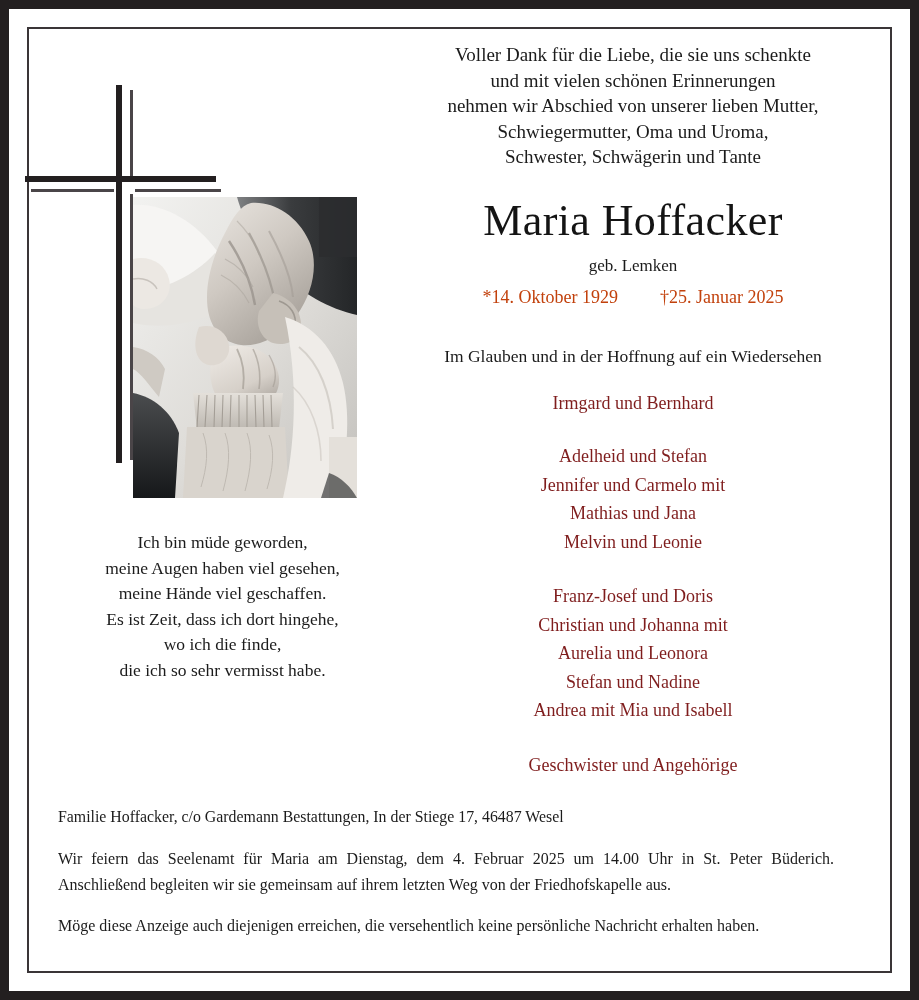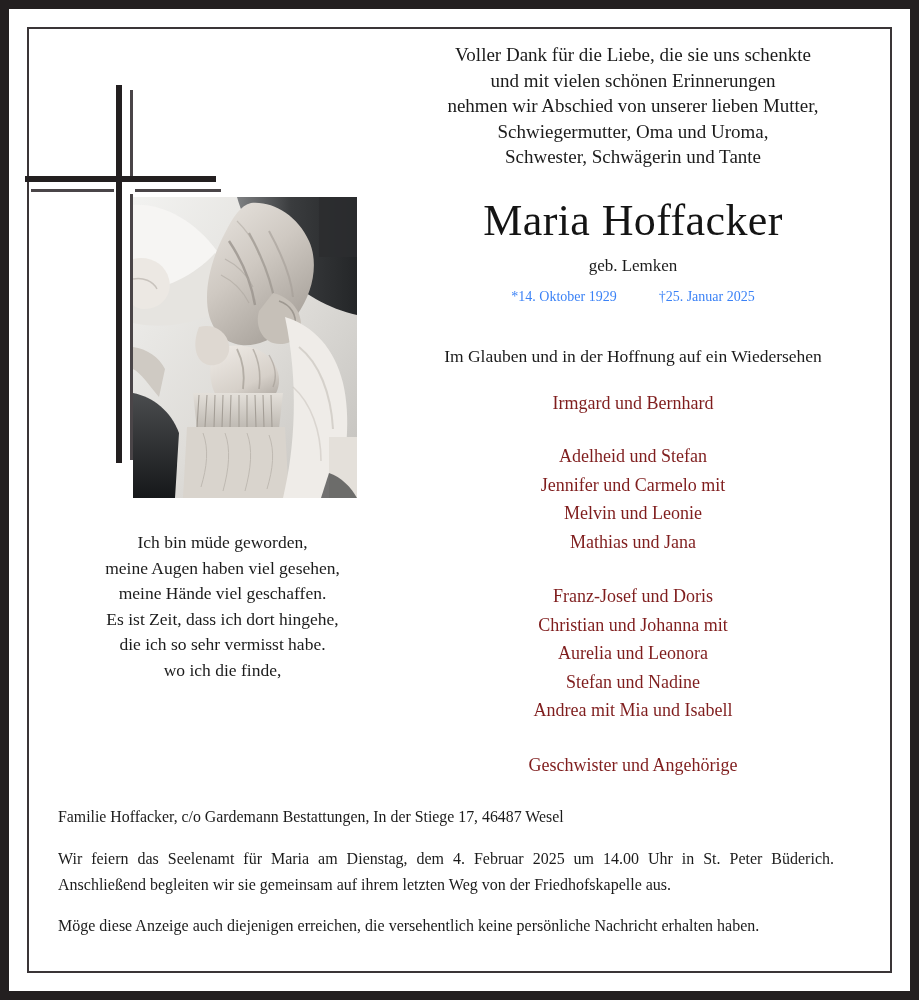--- a/index.html
+++ b/index.html
@@ -147,23 +147,23 @@
     color: #141414;
   }
   .maiden {
     margin-top: 9px;
     font-size: 17px;
     line-height: 21px;
     color: #1b1b1b;
   }
   .dates {
     margin-top: 10px;
-    font-size: 14px;
+    font-size: 18px;
     line-height: 22px;
-    color: #3b82f6;
+    color: #c2410c;
   }
   .dates .birth { margin-right: 42px; }
   .membership {
     margin-top: 11px;
     font-size: 17.5px;
     line-height: 22px;
     color: #1b1b1b;
   }
   .faith-line {
     margin-top: 37px;
@@ -330,22 +330,22 @@
 
       <rect width="224" height="301" fill="none"></rect>
     </svg>
   </div>
 
   <div class="poem">
     <div>Ich bin müde geworden,</div>
     <div>meine Augen haben viel gesehen,</div>
     <div>meine Hände viel geschaffen.</div>
     <div>Es ist Zeit, dass ich dort hingehe,</div>
+    <div>wo ich die finde,</div>
     <div>die ich so sehr vermisst habe.</div>
-    <div>wo ich die finde,</div>
   </div>
 
   <div class="right-col">
 
     <div class="intro">
       <div>Voller Dank für die Liebe, die sie uns schenkte</div>
       <div>und mit vielen schönen Erinnerungen</div>
       <div>nehmen wir Abschied von unserer lieben Mutter,</div>
       <div>Schwiegermutter, Oma und Uroma,</div>
       <div>Schwester, Schwägerin und Tante</div>
@@ -361,22 +361,22 @@
 
     <div class="faith-line">Im Glauben und in der Hoffnung auf ein Wiedersehen</div>
 
     <div class="family-group g1">
       <div>Irmgard und Bernhard</div>
     </div>
 
     <div class="family-group g2">
       <div>Adelheid und Stefan</div>
       <div>Jennifer und Carmelo mit</div>
+      <div>Mathias und Jana</div>
       <div>Melvin und Leonie</div>
-      <div>Mathias und Jana</div>
     </div>
 
     <div class="family-group g3">
       <div>Franz-Josef und Doris</div>
       <div>Christian und Johanna mit</div>
       <div>Aurelia und Leonora</div>
       <div>Stefan und Nadine</div>
       <div>Andrea mit Mia und Isabell</div>
     </div>
 

